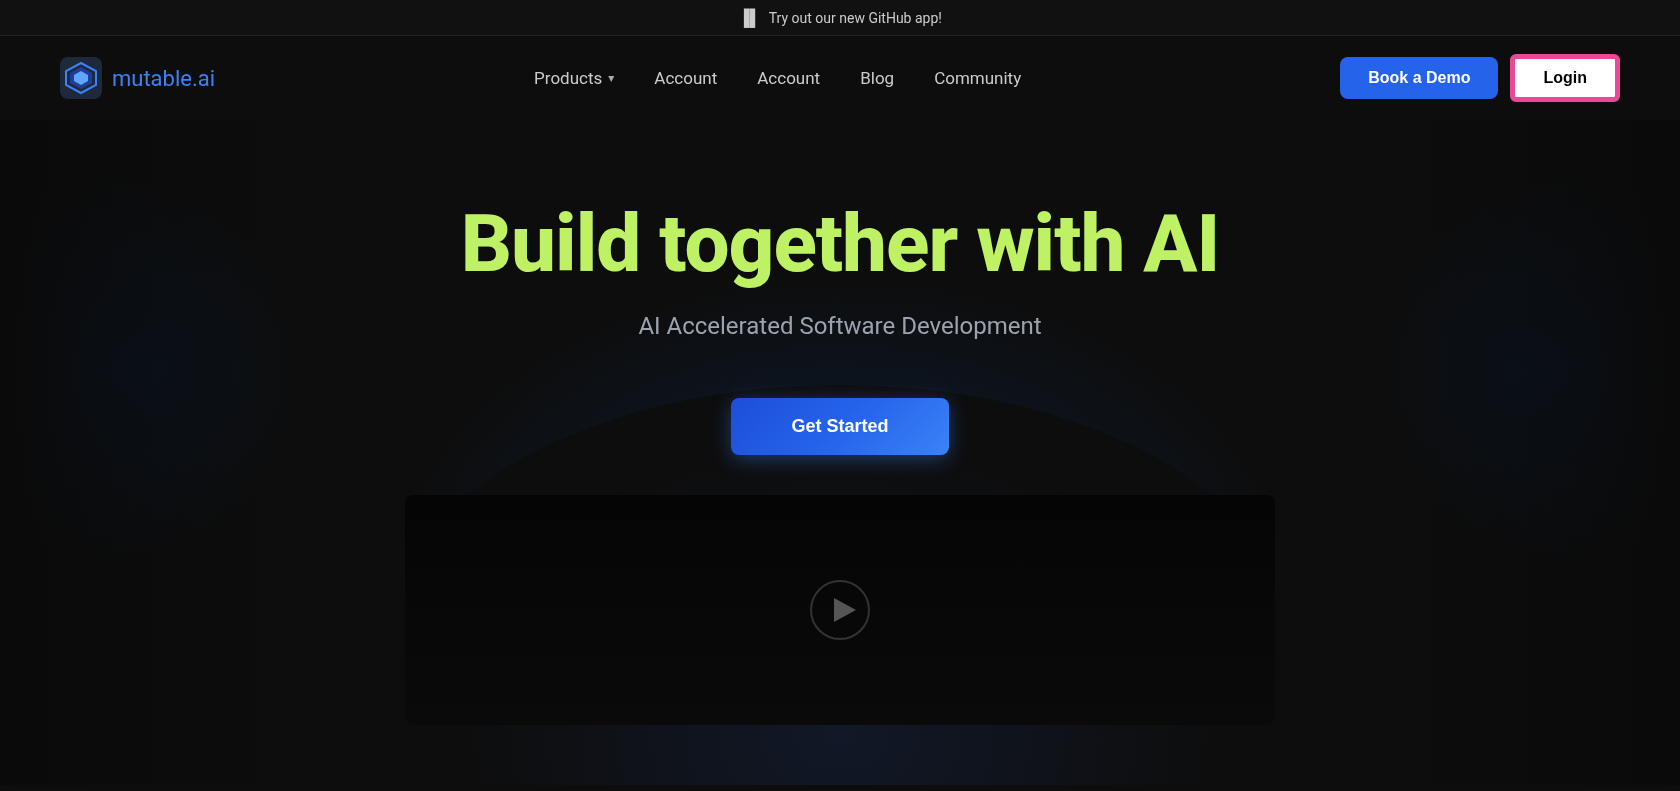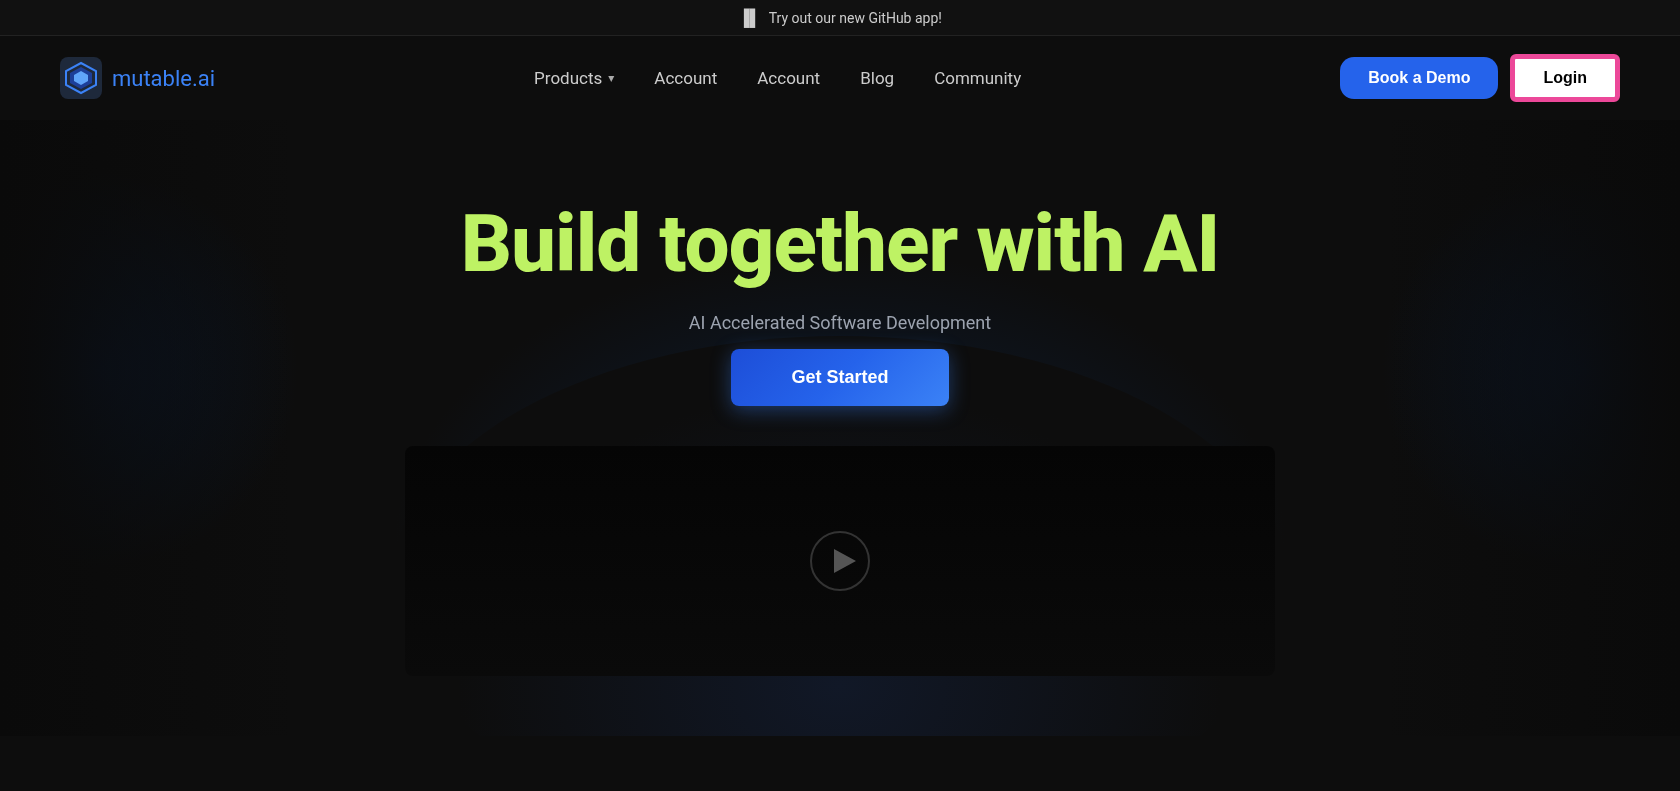--- a/index.html
+++ b/index.html
@@ -96,21 +96,21 @@
       display: flex;
       align-items: center;
       gap: 12px;
     }
 
     .btn-book-demo {
       background-color: #2563eb;
       color: #ffffff;
       border: none;
       padding: 12px 28px;
-      border-radius: 14px;
+      border-radius: 8px;
       font-size: 16px;
       font-weight: 600;
       cursor: pointer;
     }
 
     .btn-login {
       background-color: #ffffff;
       color: #000000;
       border: 5px solid #ec4899;
       padding: 10px 28px;
@@ -162,23 +162,23 @@
       font-weight: 800;
       color: #bef264;
       line-height: 1.1;
       margin-bottom: 24px;
       letter-spacing: -1px;
     }
 
     .hero-subtitle {
       position: relative;
       z-index: 2;
-      font-size: 18px;
+      font-size: 24px;
       color: #9ca3af;
-      margin-bottom: 16px;
+      margin-bottom: 58px;
     }
 
     .btn-get-started {
       position: relative;
       z-index: 2;
       background: linear-gradient(135deg, #1d4ed8 0%, #2563eb 50%, #3b82f6 100%);
       color: #ffffff;
       border: none;
       padding: 18px 60px;
       border-radius: 8px;

